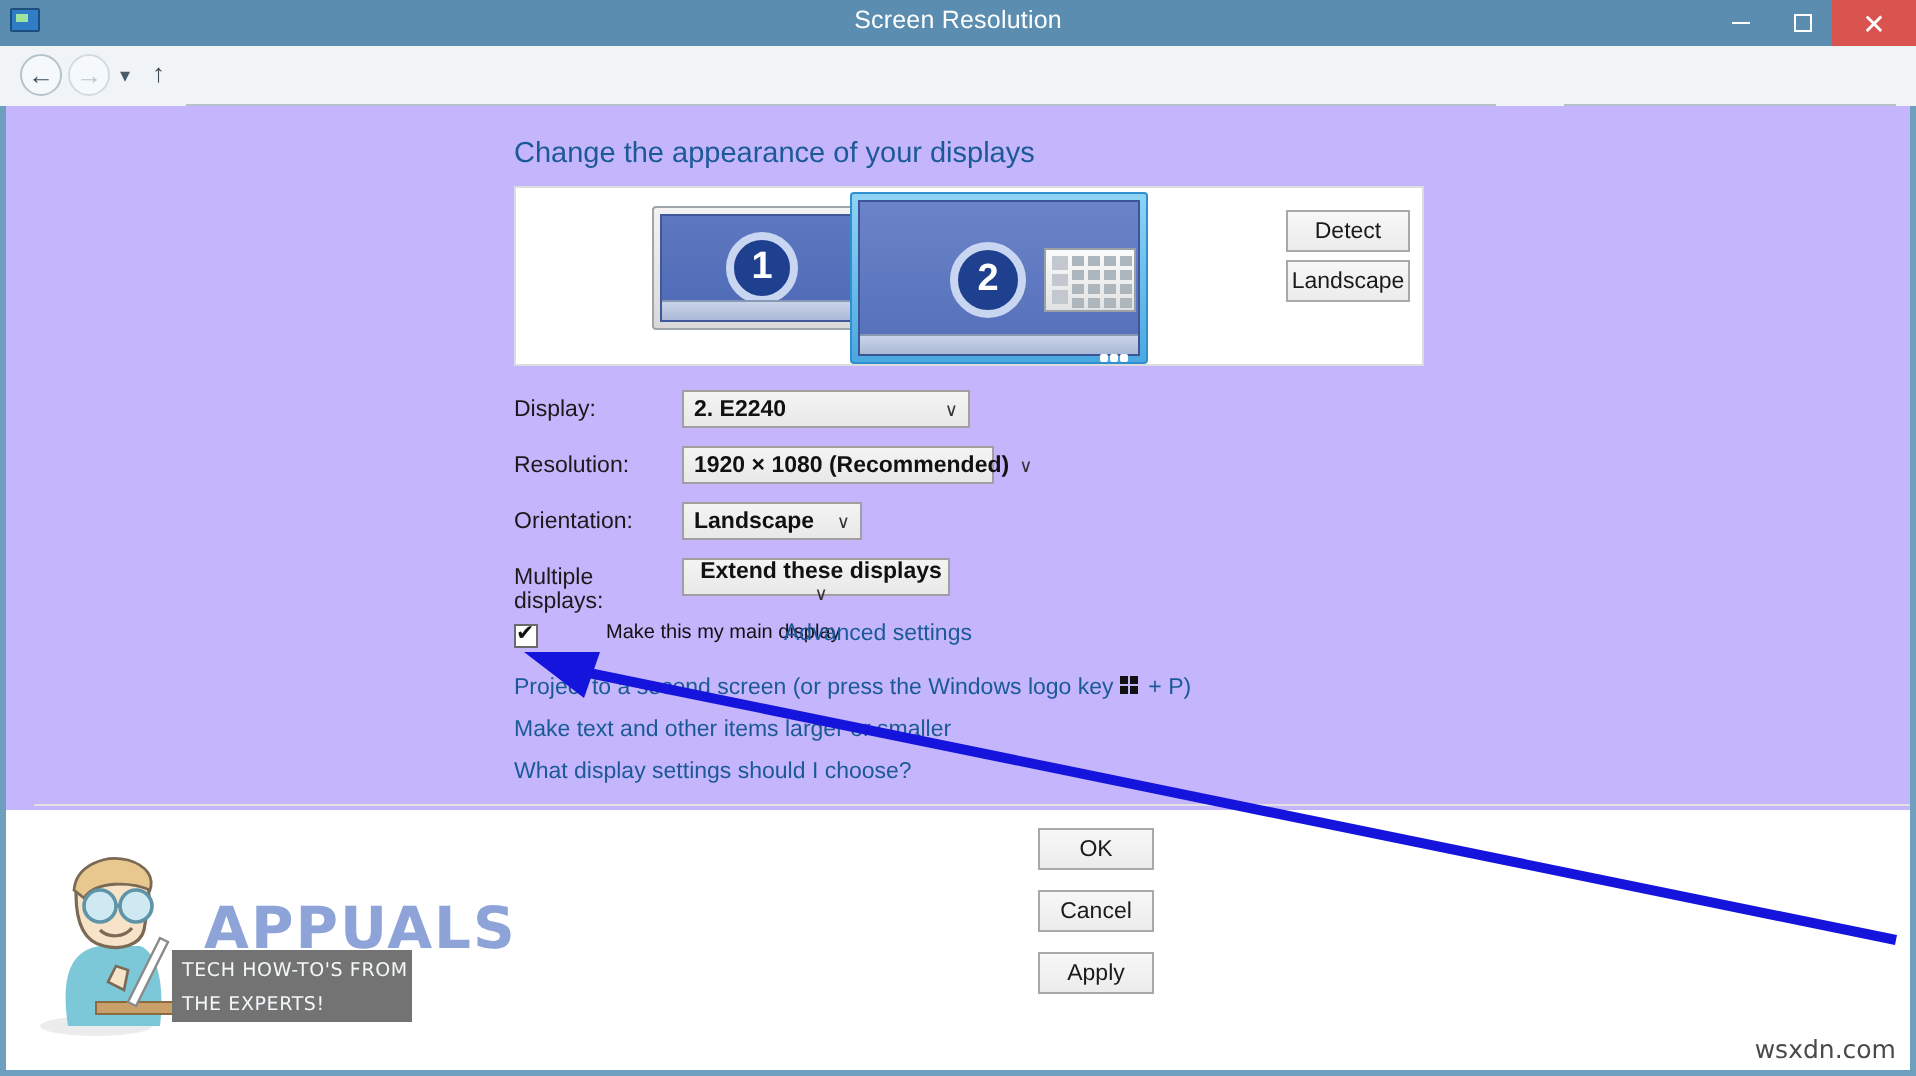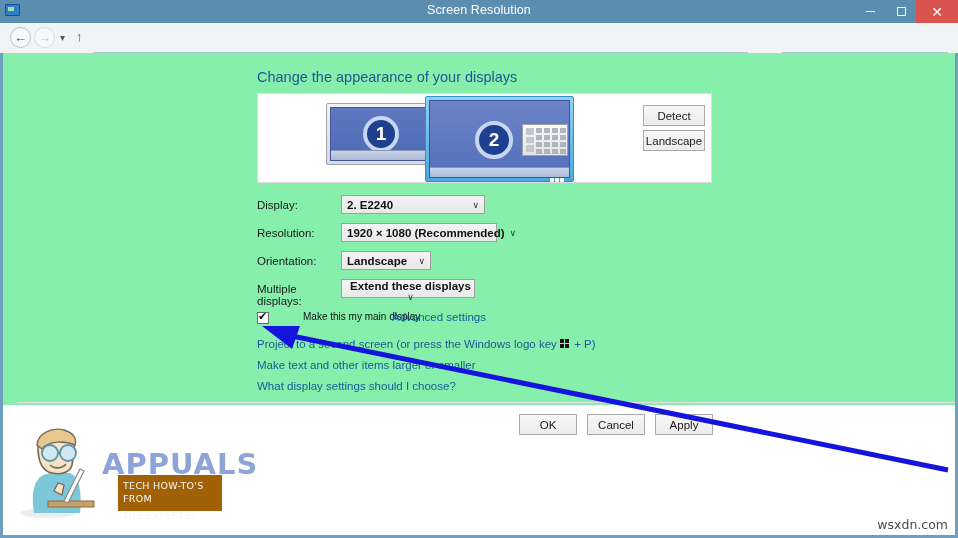--- a/index.html
+++ b/index.html
@@ -97,21 +97,21 @@
     margin-left: 6px; width: 132px; font-family: "Liberation Sans", sans-serif;
     background: transparent;
   }
   .search-icon {
     position: absolute; right: 6px; top: 3px; font-size: 12px; color: #3d4c57;
   }
 
   
   .content {
     position: absolute; left: 3px; top: 53px; width: 952px; height: 352px;
-    background: #86efac;
+    background: #c4b5fd;
   }
   .heading {
     position: absolute; left: 254px; top: 16px;
     font-size: 14.5px; color: #1b5a96; font-weight: 400;
   }
 
   
   .preview-panel {
     position: absolute; left: 254px; top: 40px; width: 455px; height: 90px;
     border: 1px solid #dcdcdc; background: #ffffff;
@@ -243,21 +243,21 @@
   .winkey i:nth-child(1) { left: 0; top: 0; }
   .winkey i:nth-child(2) { left: 5px; top: 0; }
   .winkey i:nth-child(3) { left: 0; top: 5px; }
   .winkey i:nth-child(4) { left: 5px; top: 5px; }
 
   
   .divider {
     position: absolute; left: 14px; top: 349px; width: 938px; height: 1px;
     background: #e2e2e2;
   }
-  .dlg-btns { position: absolute; left: 519px; top: 414px; display: flex; gap: 10px; }
+  .dlg-btns { position: absolute; left: 519px; top: 414px; display: flex; gap: 10px; flex-direction: column; }
   .dlg-btn {
     width: 58px; height: 21px;
     background: linear-gradient(#f7f7f7, #ececec);
     border: 1px solid #a9a9a9; font-size: 11.5px; color: #1a1a1a;
     display: flex; align-items: center; justify-content: center;
   }
 
   
   .bottom-area {
     position: absolute; left: 3px; top: 405px; width: 952px; height: 130px;
@@ -266,22 +266,22 @@
 
   
   .logo { position: absolute; left: 18px; top: 425px; width: 200px; height: 100px; }
   .logo svg { display: block; }
   .logo-word {
     position: absolute; left: 84px; top: 22px;
     font-size: 29px; font-weight: bold; color: #8ea4d8;
     letter-spacing: 1px; font-family: "DejaVu Sans", sans-serif;
   }
   .logo-tag {
-    position: absolute; left: 100px; top: 50px; width: 104px; height: 36px;
-    background: #a16207;
+    position: absolute; left: 68px; top: 50px; width: 120px; height: 36px;
+    background: #737373;
   }
   .logo-tag span {
     display: block; color: #f2f7f9; font-size: 9.5px; line-height: 13px;
     padding: 4px 0 0 5px; letter-spacing: .3px;
     font-family: "DejaVu Sans", sans-serif;
   }
 
   .wsxdn {
     position: absolute; right: 10px; bottom: 6px;
     font-size: 12.5px; color: #4a4a4a;

